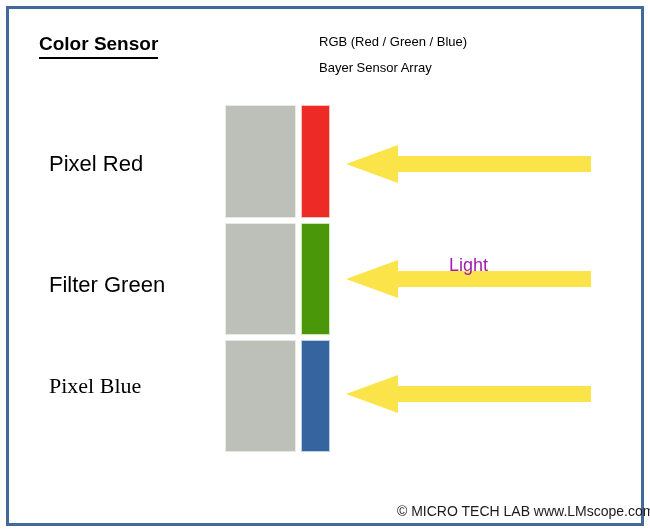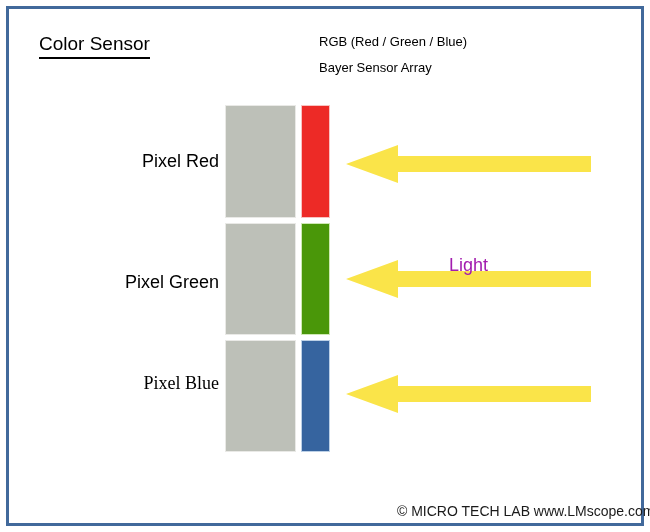--- a/index.html
+++ b/index.html
@@ -32,37 +32,38 @@
   #sensor-title {
     position: absolute;
     left: 30px;
     top: 24px;
     font-size: 19px;
     color: #000000;
     white-space: nowrap;
     border-bottom: 2px solid #000000;
     padding-bottom: 2px;
     line-height: 22px;
+    font-weight: bold;
   }
   #rgb-block {
     position: absolute;
     left: 310px;
     top: 20px;
     font-size: 13px;
     color: #000000;
     line-height: 26px;
     white-space: nowrap;
   }
   
   .row-label {
     position: absolute;
-    font-size: 18px;
+    font-size: 22px;
     color: #000000;
     white-space: nowrap;
-    text-align: right;
+    text-align: left;
   }
   #label-red   { left: 40px; top: 142px; width: 170px; }
   #label-green { left: 40px; top: 263px; width: 170px; }
   #label-blue  { left: 40px; top: 364px; width: 170px; font-family: Liberation Serif, serif; }
 
   
   .pixel-cell {
     position: absolute;
     left: 216px;
     width: 71px;
@@ -136,21 +137,21 @@
   <div id="frame">
 
     <div id="sensor-title">Color Sensor</div>
 
     <div id="rgb-block">
       <div>RGB  (Red / Green / Blue)</div>
       <div>Bayer Sensor Array</div>
     </div>
 
     <div class="row-label" id="label-red">Pixel Red</div>
-    <div class="row-label" id="label-green">Pixel Green</div>
+    <div class="row-label" id="label-green">Filter Green</div>
     <div class="row-label" id="label-blue">Pixel Blue</div>
 
     <div class="pixel-cell" id="cell-red"></div>
     <div class="pixel-cell" id="cell-green"></div>
     <div class="pixel-cell" id="cell-blue"></div>
 
     <div class="filter-strip" id="strip-red"></div>
     <div class="filter-strip" id="strip-green"></div>
     <div class="filter-strip" id="strip-blue"></div>
 

